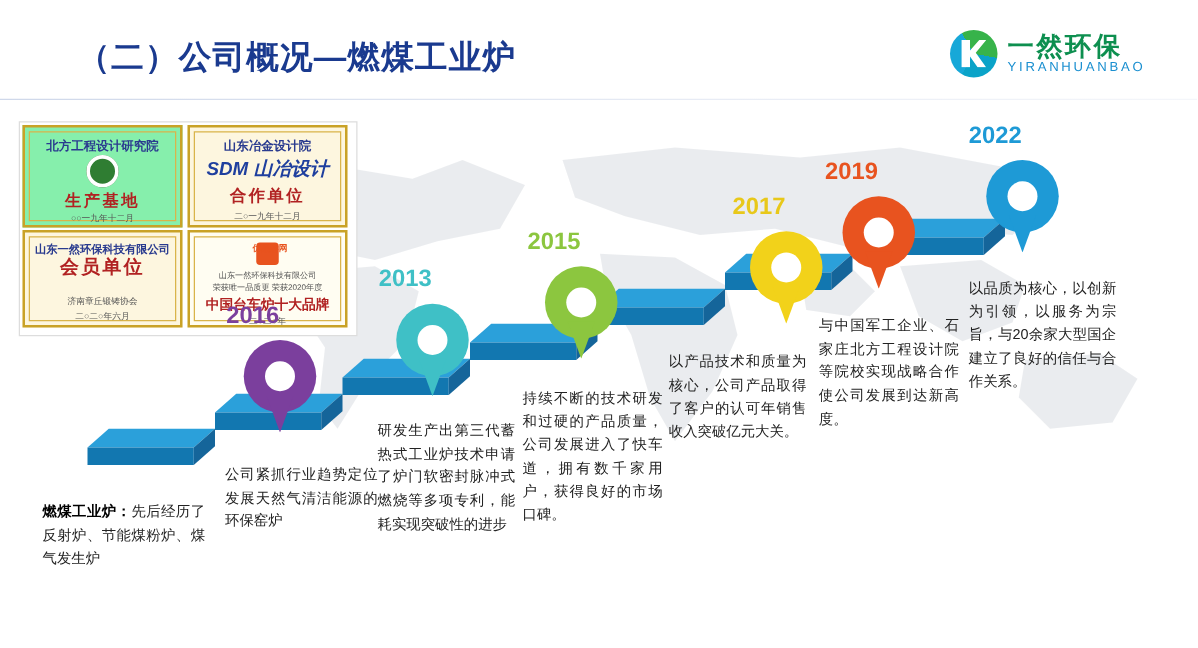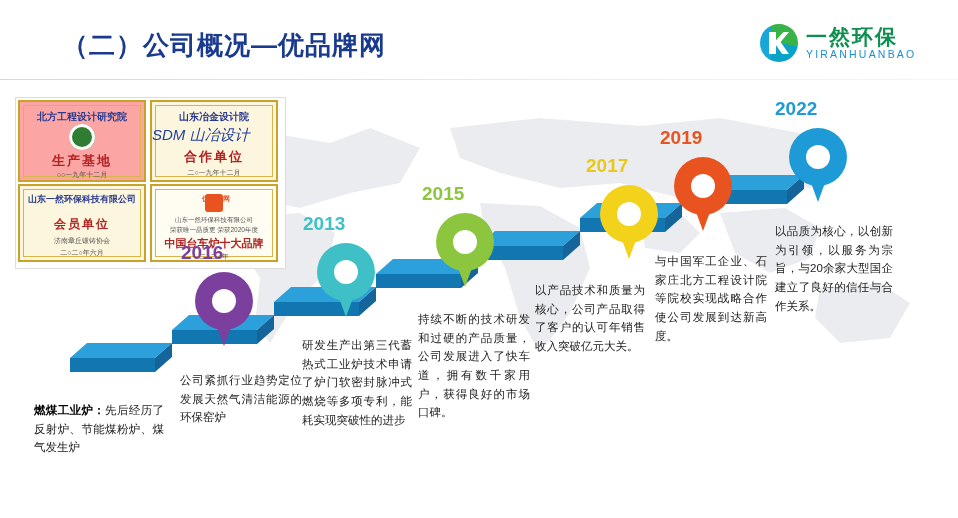--- a/index.html
+++ b/index.html
@@ -55,32 +55,32 @@
     background:#ffffff;padding:2px;
     box-shadow:0 0 0 1px #ddd;
   }
   .cert{
     position:absolute;border:2px solid #c9a227;box-sizing:border-box;
     background:#fffbe8;overflow:hidden;
   }
   .cert .inner{
     position:absolute;left:3px;top:3px;right:3px;bottom:3px;border:1px solid #d9b44a;
   }
-  .c1{left:2px;top:2px;width:128px;height:82px;background:#fca5a5;}
+  .c1{left:2px;top:2px;width:128px;height:82px;background:#86efac;}
   .c2{left:134px;top:2px;width:128px;height:82px;background:#fdf6df;}
   .c3{left:2px;top:86px;width:128px;height:78px;background:#fdf6df;}
   .c4{left:134px;top:86px;width:128px;height:78px;background:#fffdf2;}
   .cert-t1{position:absolute;left:0;right:0;text-align:center;font-size:10px;color:#2a3b8f;font-weight:bold;}
   .cert-t2{position:absolute;left:0;right:0;text-align:center;font-size:13px;color:#b12222;font-weight:bold;letter-spacing:2px;}
   .cert-t3{position:absolute;left:0;right:0;text-align:center;font-size:7px;color:#555;}
   .cert-logo-dark{
     position:absolute;left:50%;margin-left:-13px;width:26px;height:26px;border-radius:50%;
     background:#2f7d32;box-shadow:inset 0 0 0 3px #fff;
   }
-  .sdm{position:absolute;left:0;right:0;font-size:15px;font-weight:normal;color:#1f3f9e;font-style:italic;}
+  .sdm{position:absolute;left:0;right:0;text-align:center;font-size:15px;font-weight:bold;color:#1f3f9e;font-style:italic;}
   .u-mark{position:absolute;left:50%;margin-left:-9px;width:18px;height:18px;background:#e8531f;border-radius:3px;}
 
   
   .stair{position:absolute;}
 
   
   .pin{position:absolute;width:58px;height:78px;}
   .pin .bulb{
     position:absolute;left:0;top:0;width:58px;height:58px;border-radius:50%;
   }
@@ -108,21 +108,21 @@
     position:absolute;right:22px;bottom:10px;font-size:14px;color:#17a2d8;
     font-weight:bold;letter-spacing:1px;
   }
   .footer .dot{color:#17a2d8;padding:0 6px;}
 </style>
 </head>
 <body>
 
 <div class="slide">
 
-  <div class="header-title">（二）公司概况—优品牌网</div>
+  <div class="header-title">（二）公司概况—燃煤工业炉</div>
   <div class="header-rule"></div>
 
   <div class="logo">
     <div class="logo-mark"></div>
     <div class="logo-cn">一然环保</div>
     <div class="logo-en">YIRANHUANBAO</div>
   </div>
 
   <svg class="worldmap" viewBox="0 0 820 330" xmlns="http://www.w3.org/2000/svg">
     <g fill="#d7dbe0">
@@ -149,21 +149,21 @@
       <div class="inner"></div>
       <div class="cert-t1" style="top:8px">山东冶金设计院</div>
       <div class="sdm" style="top:24px">SDM 山冶设计</div>
       <div class="cert-t2" style="top:46px">合作单位</div>
       <div class="cert-t3" style="top:66px">二○一九年十二月</div>
     </div>
 
     <div class="cert c3">
       <div class="inner"></div>
       <div class="cert-t1" style="top:7px;font-size:9px">山东一然环保科技有限公司</div>
-      <div class="cert-t2" style="top:30px;font-size:12px">会员单位</div>
+      <div class="cert-t2" style="top:18px;font-size:15px">会员单位</div>
       <div class="cert-t3" style="top:50px">济南章丘锻铸协会</div>
       <div class="cert-t3" style="top:62px">二○二○年六月</div>
     </div>
 
     <div class="cert c4">
       <div class="inner"></div>
       <div class="u-mark" style="top:8px"></div>
       <div class="cert-t3" style="top:8px;left:auto;right:14px;width:60px;text-align:left;color:#e8531f;font-weight:bold;">优品牌网</div>
       <div class="cert-t3" style="top:30px;font-size:6.5px">山东一然环保科技有限公司</div>
       <div class="cert-t3" style="top:40px;font-size:6.5px">荣获唯一品质更 荣获2020年度</div>

